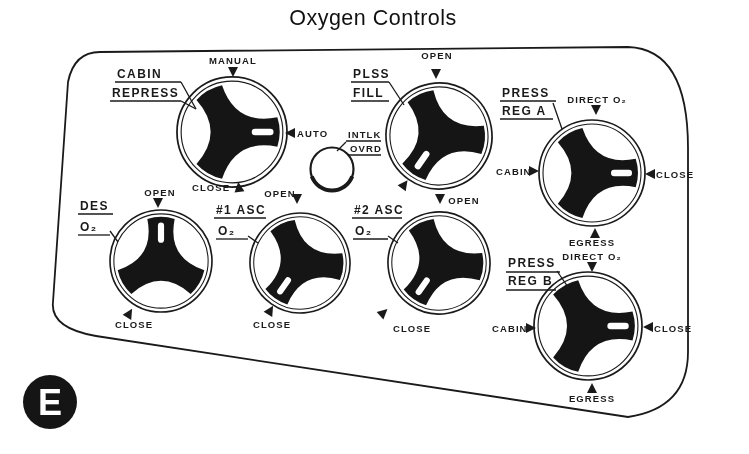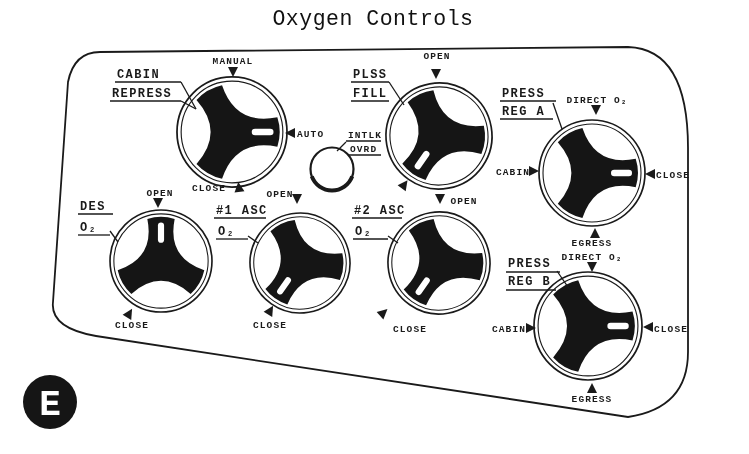--- a/index.html
+++ b/index.html
@@ -1,17 +1,17 @@
 <!DOCTYPE html>
 <html><head>
 <meta charset="utf-8">
 <style>
   html,body{margin:0;padding:0;background:#ffffff;}
   .stage{position:relative;width:749px;height:454px;background:#ffffff;overflow:hidden;
-         font-family:Liberation Mono, monospace;}
+         font-family:Liberation Sans, sans-serif;}
   svg{display:block}
   .panel{fill:#ffffff;stroke:#1a1a1a;stroke-width:1.8;}
   .ring {fill:none;stroke:#1a1a1a;stroke-width:1.7;}
   .ring2{fill:none;stroke:#1a1a1a;stroke-width:1.1;}
   .knobfill{fill:#151515;}
   .slot{fill:#ffffff;}
   .ln{stroke:#1a1a1a;stroke-width:1.3;fill:none;}
   .arr{fill:#1a1a1a;}
   .title{font-size:21.5px;font-weight:400;letter-spacing:.5px;fill:#111;}
   .name{font-size:12px;font-weight:700;letter-spacing:1.4px;fill:#1a1a1a;}

